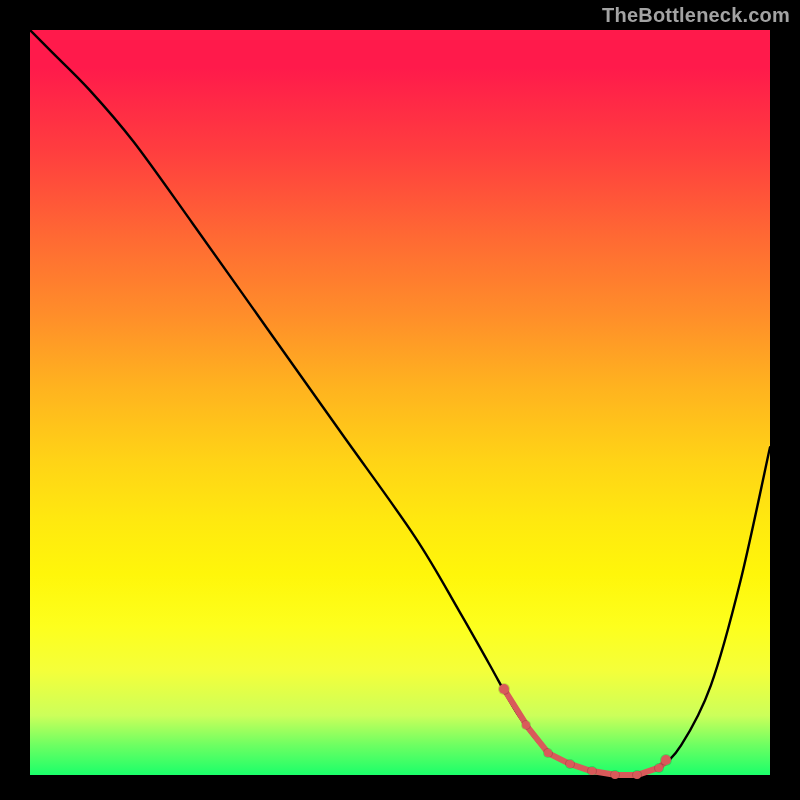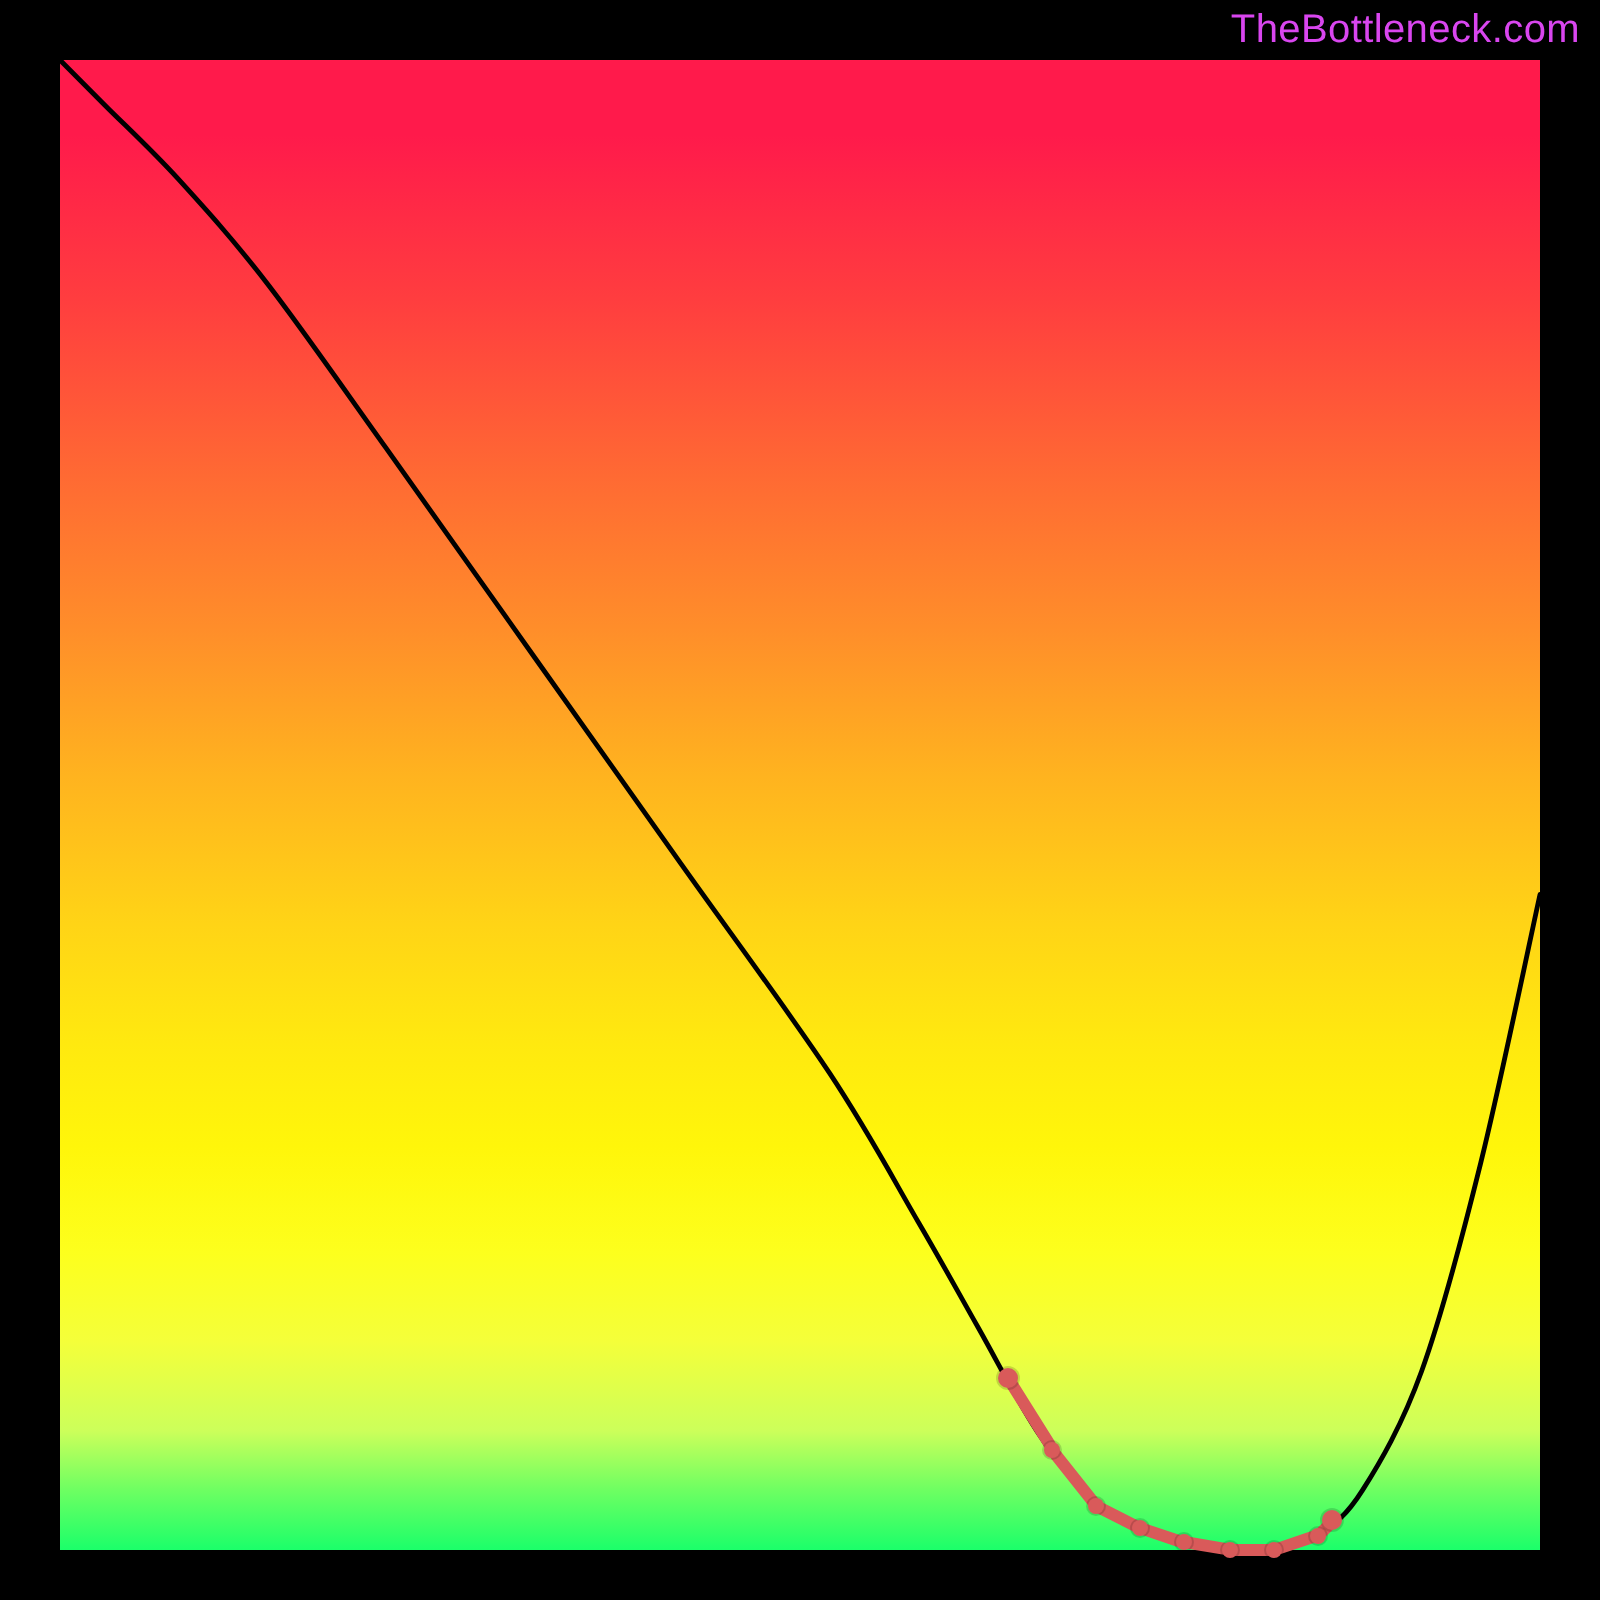--- a/index.html
+++ b/index.html
@@ -14,23 +14,23 @@
   .frame {
     position: relative;
     width: 800px;
     height: 800px;
     background: #000;
   }
   .watermark {
     position: absolute;
     top: 4px;
     right: 10px;
-    color: #d946ef;
+    color: #a3a3a3;
     font-size: 20px;
-    font-weight: 400;
+    font-weight: 700;
     letter-spacing: 0.2px;
     z-index: 10;
   }
   
   .plot {
     position: absolute;
     left: 30px;
     top: 30px;
     width: 740px;
     height: 745px;

